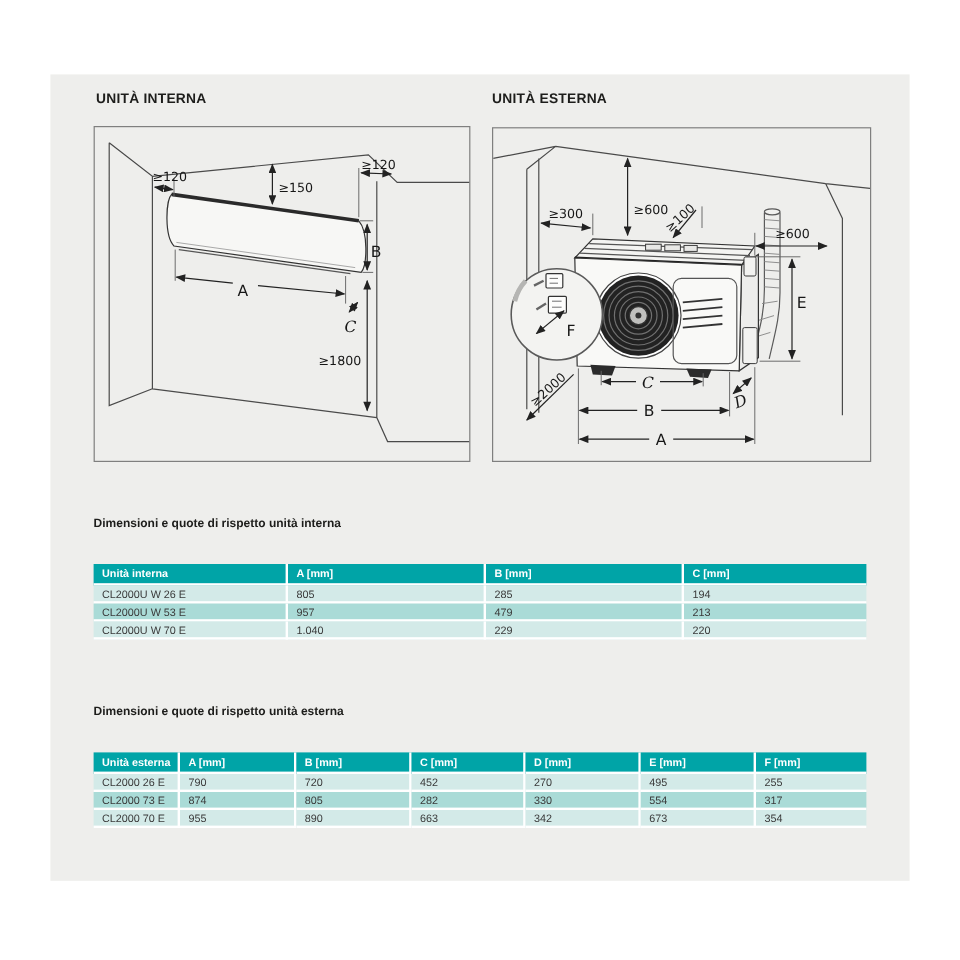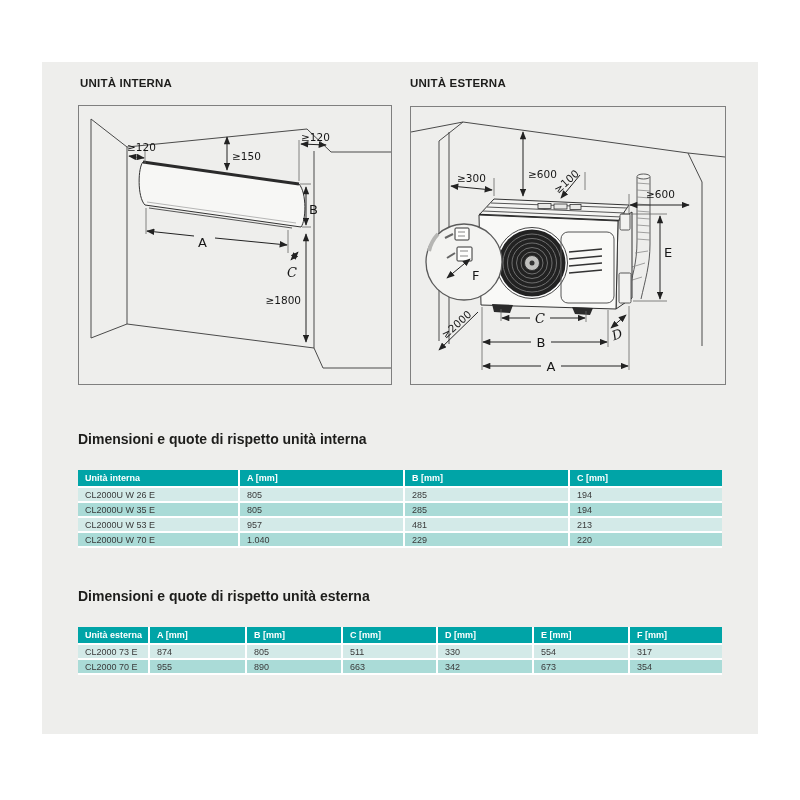--- a/index.html
+++ b/index.html
@@ -1,19 +1,19 @@
 <!DOCTYPE html>
 <html><head>
 <meta charset="utf-8">
 <style>
   html,body{margin:0;padding:0;background:#ffffff;}
   body{position:relative;width:800px;height:800px;font-family:"Liberation Sans",sans-serif;overflow:hidden;}
   .panel{position:absolute;left:42px;top:62px;width:716px;height:672px;background:#eeeeec;}
   .dtitle{position:absolute;font-size:11.5px;font-weight:bold;color:#1d1d1b;letter-spacing:.2px;}
-  .ttitle{position:absolute;font-size:14px;font-weight:bold;color:#1d1d1b;}
+  .ttitle{position:absolute;font-size:10px;font-weight:bold;color:#1d1d1b;}
   svg.diag{position:absolute;background:#eeeeec;border:1px solid #7f7f7f;box-sizing:border-box;}
   svg text{font-family:"DejaVu Sans",sans-serif;fill:#161616;}
   .dimtxt{font-size:10.5px;}
   .lettertxt{font-size:13px;}
   .letteri{font-size:13px;font-style:italic;font-family:"DejaVu Serif",serif;}
   table.spec{position:absolute;border-collapse:separate;border-spacing:0;table-layout:fixed;width:644px;font-size:9px;}
   table.spec th,table.spec td{box-sizing:border-box;border-right:2px solid #fff;border-bottom:2px solid #fff;padding:0 2px 0 7px;overflow:hidden;white-space:nowrap;}
   table.spec th:last-child,table.spec td:last-child{border-right:none;}
   table.spec th{background:#00a4a7;color:#ffffff;text-align:left;font-weight:bold;height:18px;}
   table.spec td{height:15px;color:#3a3a3a;}
@@ -171,29 +171,23 @@
       </tr>
     </thead>
   <tbody>
       <tr>
         <td>CL2000U W 26 E</td>
         <td>805</td>
         <td>285</td>
         <td>194</td>
       </tr>
       <tr>
-        <td>CL2000U W 35 E</td>
-        <td>805</td>
-        <td>285</td>
-        <td>194</td>
-      </tr>
-      <tr>
         <td>CL2000U W 53 E</td>
         <td>957</td>
-        <td>481</td>
+        <td>479</td>
         <td>213</td>
       </tr>
       <tr>
         <td>CL2000U W 70 E</td>
         <td>1.040</td>
         <td>229</td>
         <td>220</td>
       </tr>
     </tbody>
 </table>
@@ -216,24 +210,33 @@
         <th>A [mm]</th>
         <th>B [mm]</th>
         <th>C [mm]</th>
         <th>D [mm]</th>
         <th>E [mm]</th>
         <th>F [mm]</th>
       </tr>
     </thead>
   <tbody>
       <tr>
+        <td>CL2000 26 E</td>
+        <td>790</td>
+        <td>720</td>
+        <td>452</td>
+        <td>270</td>
+        <td>495</td>
+        <td>255</td>
+      </tr>
+      <tr>
         <td>CL2000 73 E</td>
         <td>874</td>
         <td>805</td>
-        <td>511</td>
+        <td>282</td>
         <td>330</td>
         <td>554</td>
         <td>317</td>
       </tr>
       <tr>
         <td>CL2000 70 E</td>
         <td>955</td>
         <td>890</td>
         <td>663</td>
         <td>342</td>

